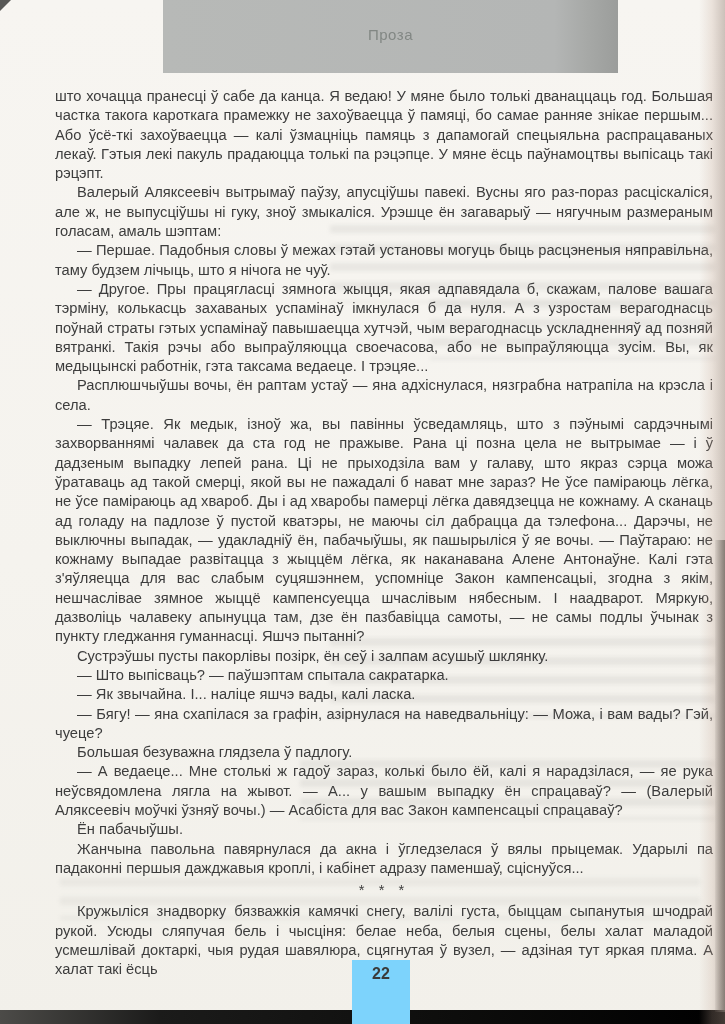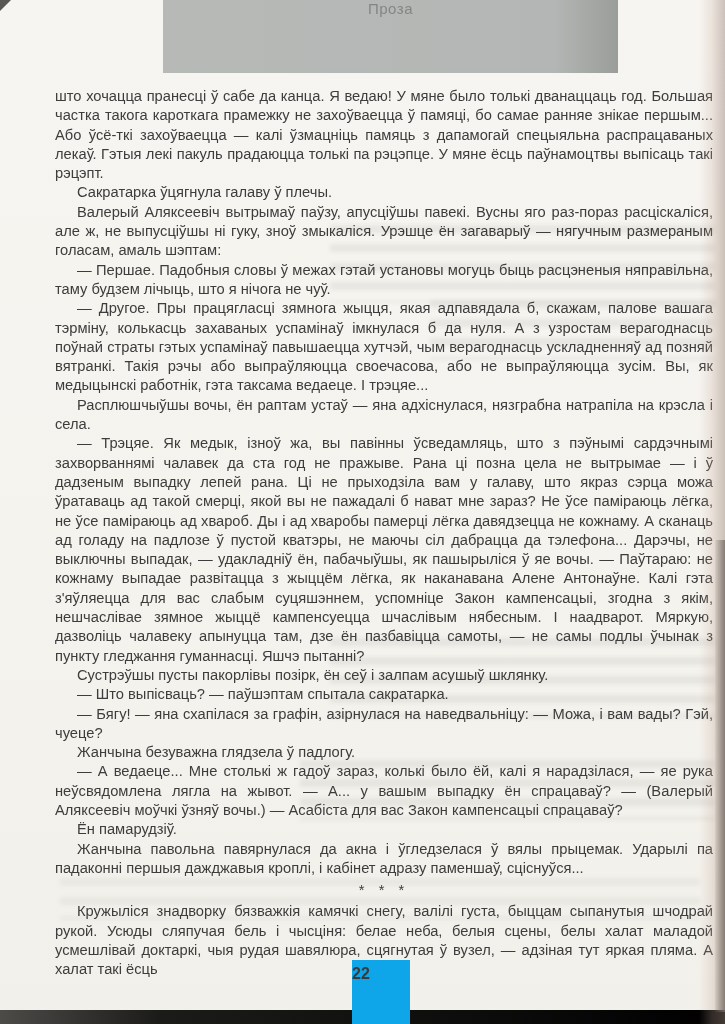--- a/index.html
+++ b/index.html
@@ -7,21 +7,21 @@
     width:725px; height:1024px;
     position:relative; overflow:hidden;
     background: linear-gradient(180deg,#f7f5f1 0%, #f5f3ee 55%, #f2f0ea 100%);
     font-family: "Liberation Sans", sans-serif;
   }
 
   
   .banner {
     position:absolute; left:163px; top:0; width:455px; height:73px;
     background: linear-gradient(90deg,#b7b9b7 0%, #b4b6b5 86%, #a7a9a7 93%, #9b9d9b 100%);
-    display:flex; align-items:flex-start; justify-content:center;
+    display:flex; align-items:center; justify-content:center;
     padding-bottom:5px; box-sizing:border-box;
     z-index:1;
   }
   .banner-title { font-size:15px; color:#828784; letter-spacing:0.5px; }
 
   
   .text-block {
     position:absolute; left:55px; top:87px; width:658px;
     font-size:14.7px; line-height:19.3px;
     color:#3d3d3d; text-align:justify;
@@ -30,22 +30,22 @@
   .para { margin:0; text-indent:22px; }
   .para.no-indent { text-indent:0; }
   .separator {
     margin:3px 0 2px; text-align:center; text-indent:0;
     letter-spacing:5px; color:#3d3d3d; font-size:14.7px;
   }
 
   
   .page-num-box {
     position:absolute; left:352px; top:960px; width:58px; height:64px;
-    background:#0ea5e9;
-    display:flex; justify-content:flex-start; align-items:flex-start;
+    background:#7dd3fc;
+    display:flex; justify-content:center; align-items:flex-start;
     z-index:3;
   }
   .page-num { margin-top:5px; font-size:16px; font-weight:bold; color:#3a3a3a; }
 
   
   .bottom-strip {
     position:absolute; left:0; top:1010px; width:725px; height:14px;
     background: linear-gradient(90deg,#4c4b48 0%, #1b1b1a 22%, #0e0e0d 60%, #000 100%);
     z-index:2;
   }
@@ -86,32 +86,32 @@
 <div class="ghost ghost-3"></div>
 <div class="ghost ghost-4"></div>
 <div class="ghost ghost-5"></div>
 
 <div class="banner">
   <span class="banner-title">Проза</span>
 </div>
 
 <div class="text-block">
   <p class="para no-indent">што хочацца пранесці ў сабе да канца. Я ведаю! У мяне было толькі дванаццаць год. Большая частка такога кароткага прамежку не захоўваецца ў памяці, бо самае ранняе знікае першым... Або ўсё-ткі захоўваецца — калі ўзмацніць памяць з дапамогай спецыяльна распрацаваных лекаў. Гэтыя лекі пакуль прадаюцца толькі па рэцэпце. У мяне ёсць паўнамоцтвы выпісаць такі рэцэпт.</p>
-  <p class="para">Сакратарка ўцягнула галаву ў плечы.</p>
   <p class="para">Валерый Аляксеевіч вытрымаў паўзу, апусціўшы павекі. Вусны яго раз-пораз расціскаліся, але ж, не выпусціўшы ні гуку, зноў змыкаліся. Урэшце ён загаварыў — нягучным размераным голасам, амаль шэптам:</p>
   <p class="para">— Першае. Падобныя словы ў межах гэтай установы могуць быць расцэненыя няправільна, таму будзем лічыць, што я нічога не чуў.</p>
   <p class="para">— Другое. Пры працягласці зямнога жыцця, якая адпавядала б, скажам, палове вашага тэрміну, колькасць захаваных успамінаў імкнулася б да нуля. А з узростам верагоднасць поўнай страты гэтых успамінаў павышаецца хутчэй, чым верагоднасць ускладненняў ад позняй вятранкі. Такія рэчы або выпраўляюцца своечасова, або не выпраўляюцца зусім. Вы, як медыцынскі работнік, гэта таксама ведаеце. І трэцяе...</p>
   <p class="para">Расплюшчыўшы вочы, ён раптам устаў — яна адхіснулася, нязграбна натрапіла на крэсла і села.</p>
   <p class="para">— Трэцяе. Як медык, ізноў жа, вы павінны ўсведамляць, што з пэўнымі сардэчнымі захворваннямі чалавек да ста год не пражыве. Рана ці позна цела не вытрымае — і ў дадзеным выпадку лепей рана. Ці не прыходзіла вам у галаву, што якраз сэрца можа ўратаваць ад такой смерці, якой вы не пажадалі б нават мне зараз? Не ўсе паміраюць лёгка, не ўсе паміраюць ад хвароб. Ды і ад хваробы памерці лёгка давядзецца не кожнаму. А сканаць ад голаду на падлозе ў пустой кватэры, не маючы сіл дабрацца да тэлефона... Дарэчы, не выключны выпадак, — удакладніў ён, пабачыўшы, як пашырыліся ў яе вочы. — Паўтараю: не кожнаму выпадае развітацца з жыццём лёгка, як наканавана Алене Антонаўне. Калі гэта з'яўляецца для вас слабым суцяшэннем, успомніце Закон кампенсацыі, згодна з якім, нешчаслівае зямное жыццё кампенсуецца шчаслівым нябесным. І наадварот. Мяркую, дазволіць чалавеку апынуцца там, дзе ён пазбавіцца самоты, — не самы подлы ўчынак з пункту гледжання гуманнасці. Яшчэ пытанні?</p>
   <p class="para">Сустрэўшы пусты пакорлівы позірк, ён сеў і залпам асушыў шклянку.</p>
   <p class="para">— Што выпісваць? — паўшэптам спытала сакратарка.</p>
+  <p class="para">— Як звычайна. І... наліце яшчэ вады, калі ласка.</p>
   <p class="para">— Бягу! — яна схапілася за графін, азірнулася на наведвальніцу: — Можа, і вам вады? Гэй, чуеце?</p>
-  <p class="para">Жанчына безуважна глядзела ў падлогу.</p>
+  <p class="para">Большая безуважна глядзела ў падлогу.</p>
   <p class="para">— А ведаеце... Мне столькі ж гадоў зараз, колькі было ёй, калі я нарадзілася, — яе рука неўсвядомлена лягла на жывот. — А... у вашым выпадку ён спрацаваў? — (Валерый Аляксеевіч моўчкі ўзняў вочы.) — Асабіста для вас Закон кампенсацыі спрацаваў?</p>
-  <p class="para">Ён памарудзіў.</p>
+  <p class="para">Ён пабачыўшы.</p>
   <p class="para">Жанчына павольна павярнулася да акна і ўгледзелася ў вялы прыцемак. Ударылі па падаконні першыя дажджавыя кроплі, і кабінет адразу паменшаў, сціснуўся...</p>
   <p class="separator">* * *</p>
   <p class="para">Кружыліся знадворку бязважкія камячкі снегу, валілі густа, быццам сыпанутыя шчодрай рукой. Усюды сляпучая бель і чысціня: белае неба, белыя сцены, белы халат маладой усмешлівай доктаркі, чыя рудая шавялюра, сцягнутая ў вузел, — адзіная тут яркая пляма. А халат такі ёсць</p>
 </div>
 
 <div class="page-num-box">
   <span class="page-num">22</span>
 </div>
 
 <div class="bottom-strip"></div>

